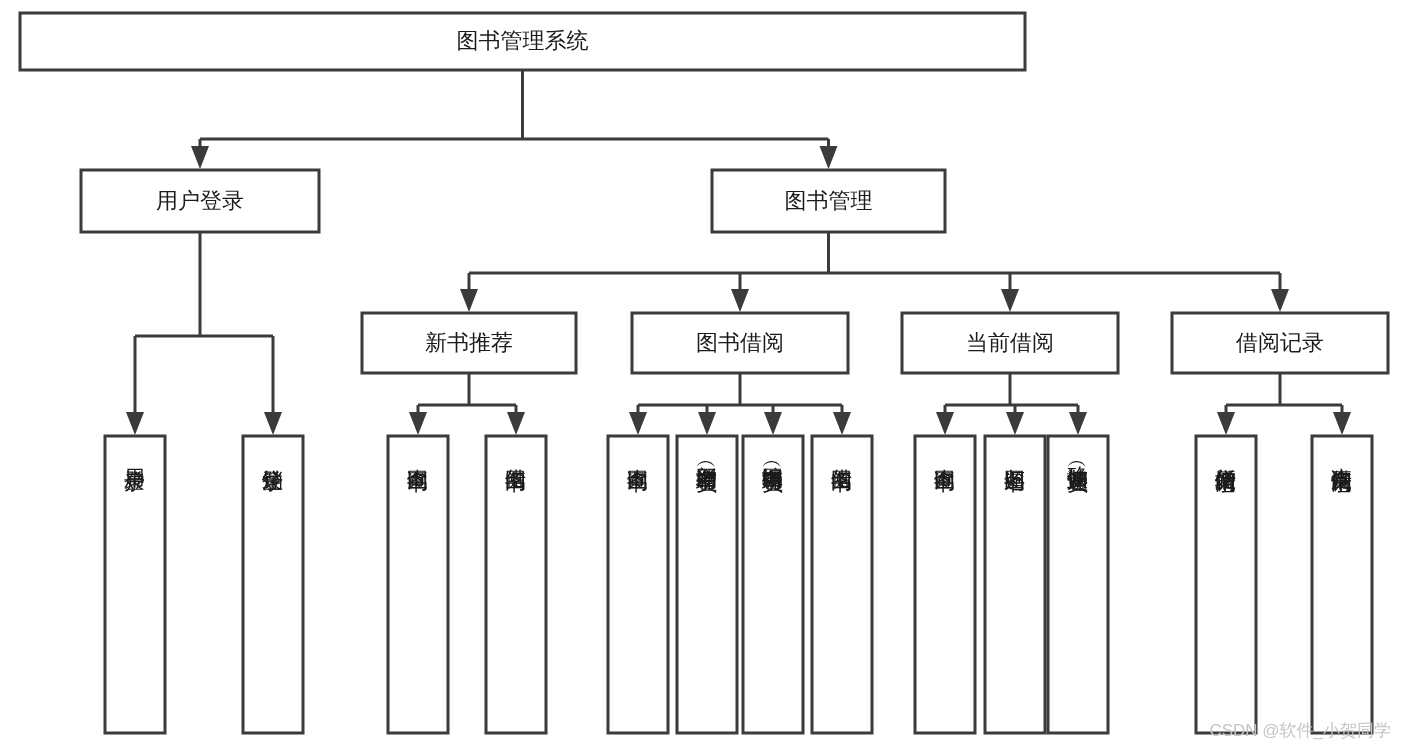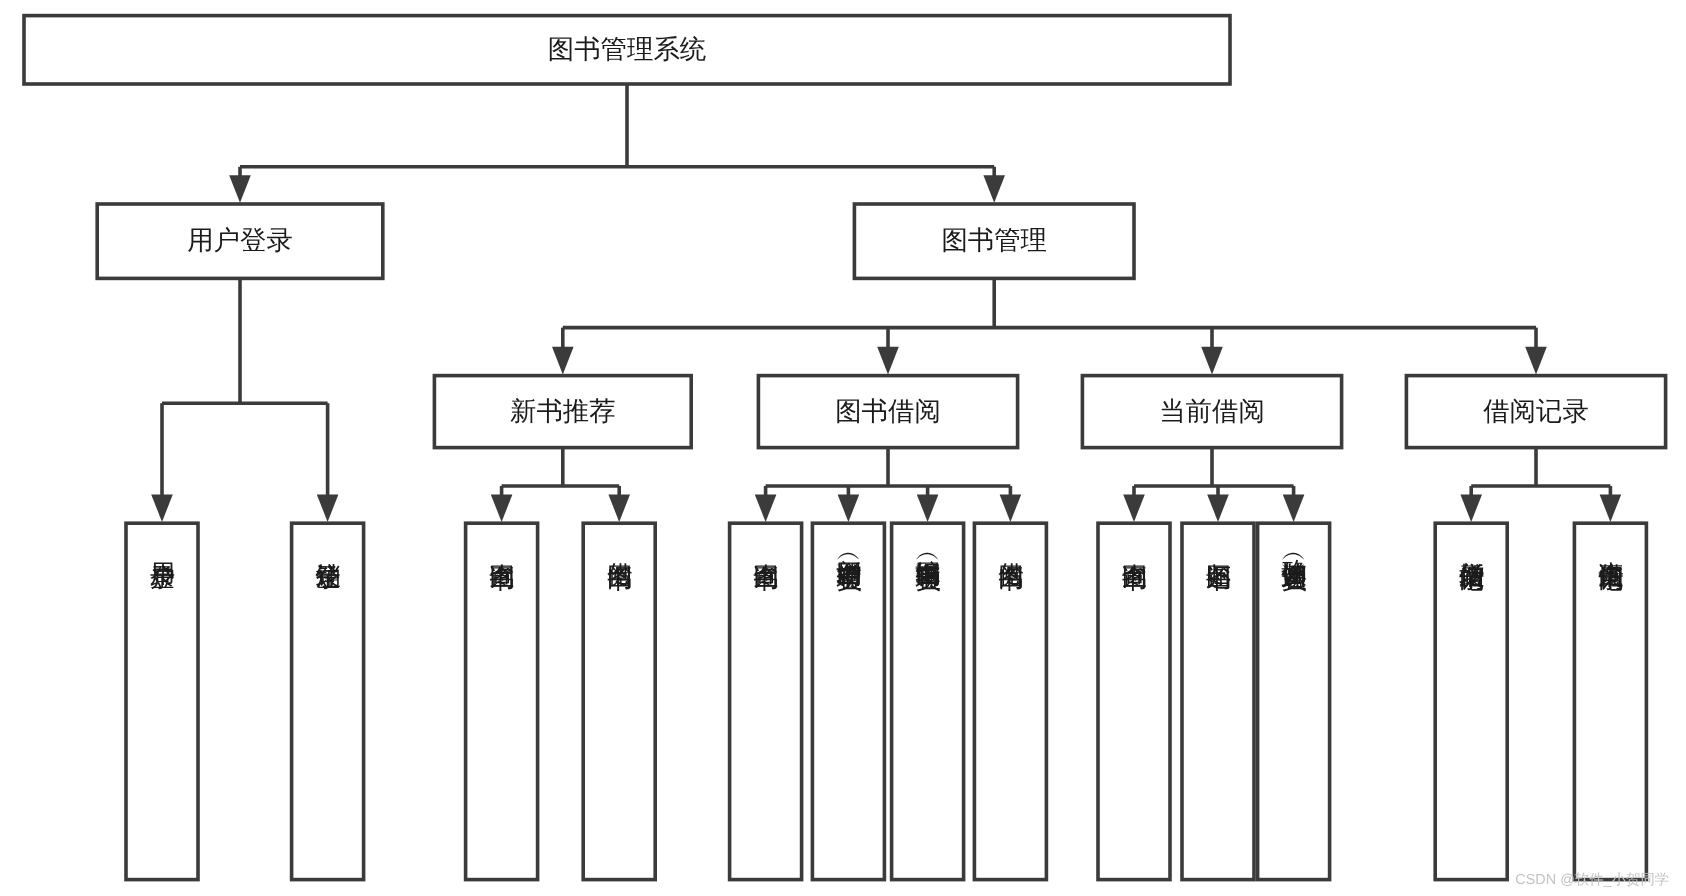--- a/index.html
+++ b/index.html
@@ -34,21 +34,21 @@
     stroke:#3b3b3b;
     stroke-width:3;
     fill:none;
   }
   .arrow-head{fill:#3b3b3b;}
   .watermark{
     position:absolute;
     right:14px;
     bottom:5px;
     color:#c4c4c4;
-    font-size:12px;
+    font-size:17px;
     font-family:"Liberation Sans","DejaVu Sans",sans-serif;
     white-space:nowrap;
     user-select:none;
   }
 </style>
 </head>
 <body>
 
 <svg id="diagram" viewBox="0 0 1405 747">
     <g>

